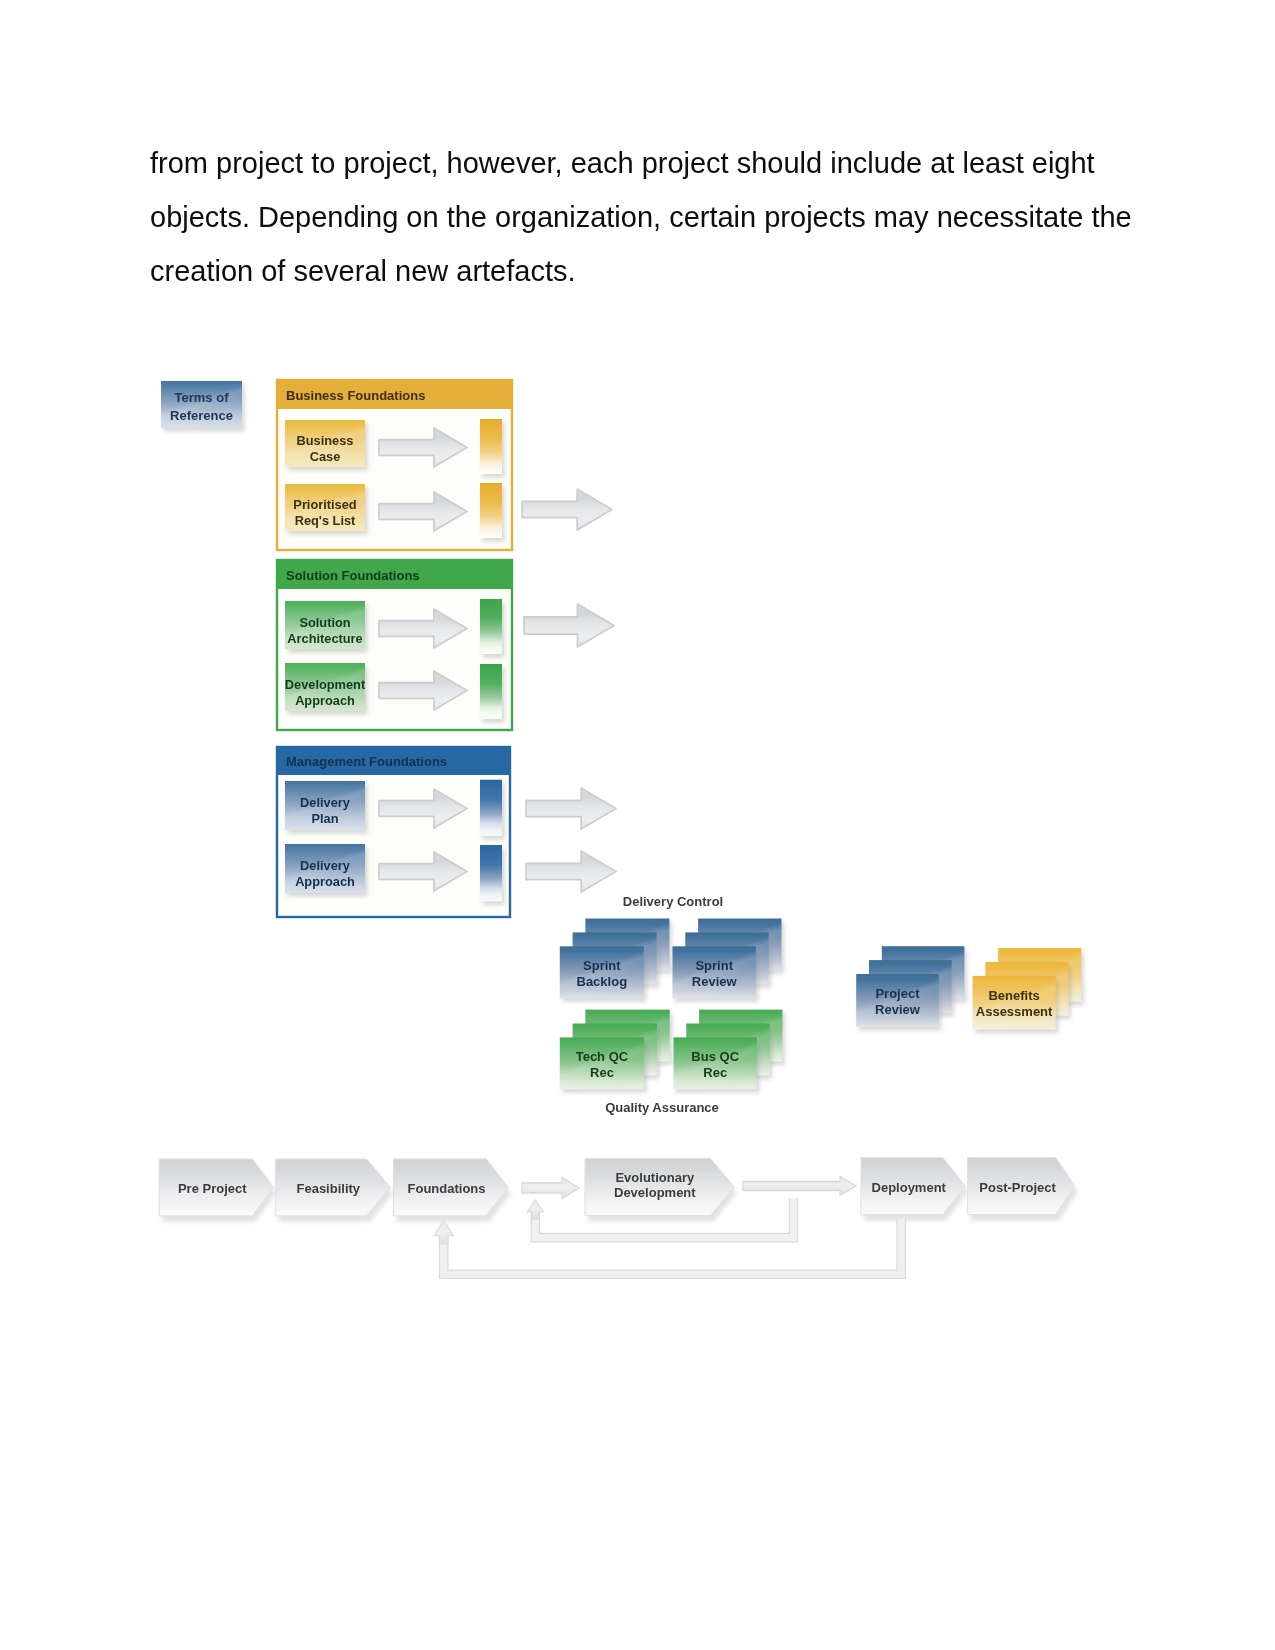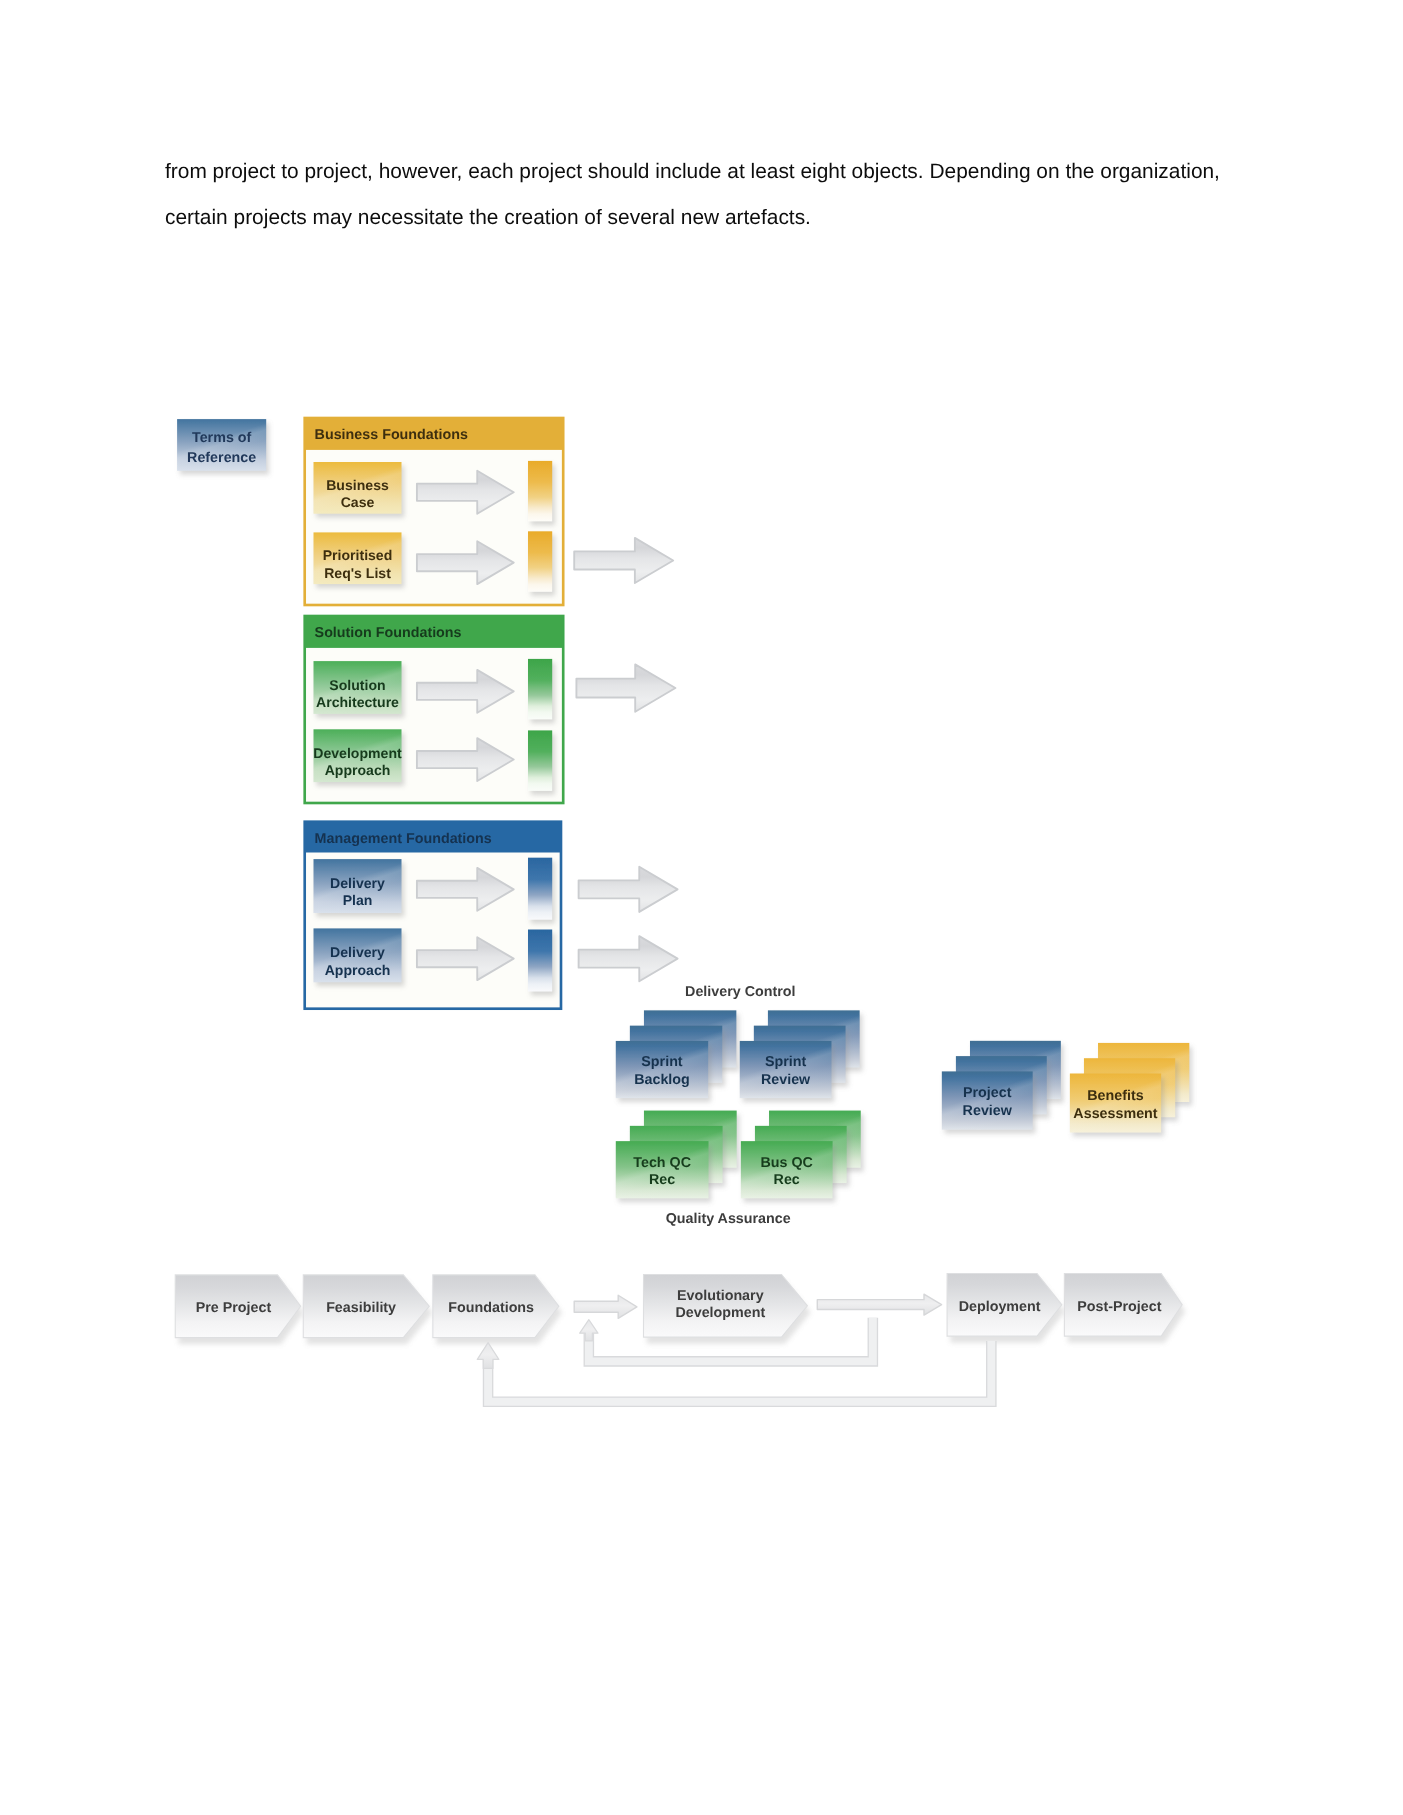--- a/index.html
+++ b/index.html
@@ -1,18 +1,18 @@
 <!DOCTYPE html>
 <html><head>
 <meta charset="utf-8">
 <style>
   html,body{margin:0;padding:0;}
   body{width:1275px;height:1650px;background:#ffffff;font-family:"Liberation Sans",sans-serif;position:relative;overflow:hidden;}
   .page{position:absolute;left:0;top:0;width:1275px;height:1650px;background:#ffffff;}
-  .para{position:absolute;left:150px;top:136px;width:990px;font-size:19px;line-height:42px;color:#0d0d0d;}
+  .para{position:absolute;left:150px;top:136px;width:990px;font-size:29px;line-height:54px;color:#0d0d0d;}
   #diagram{position:absolute;left:0;top:0;width:1275px;height:1650px;}
   svg{display:block;}
 </style>
 </head>
 <body>
 
 <div class="page">
   <div class="para">from project to project, however, each project should include at least eight objects. Depending on the organization, certain projects may necessitate the creation of several new artefacts.</div>
   <div id="diagram">
       <svg width="1275" height="1650" viewBox="0 0 1275 1650" font-family="Liberation Sans, sans-serif">

